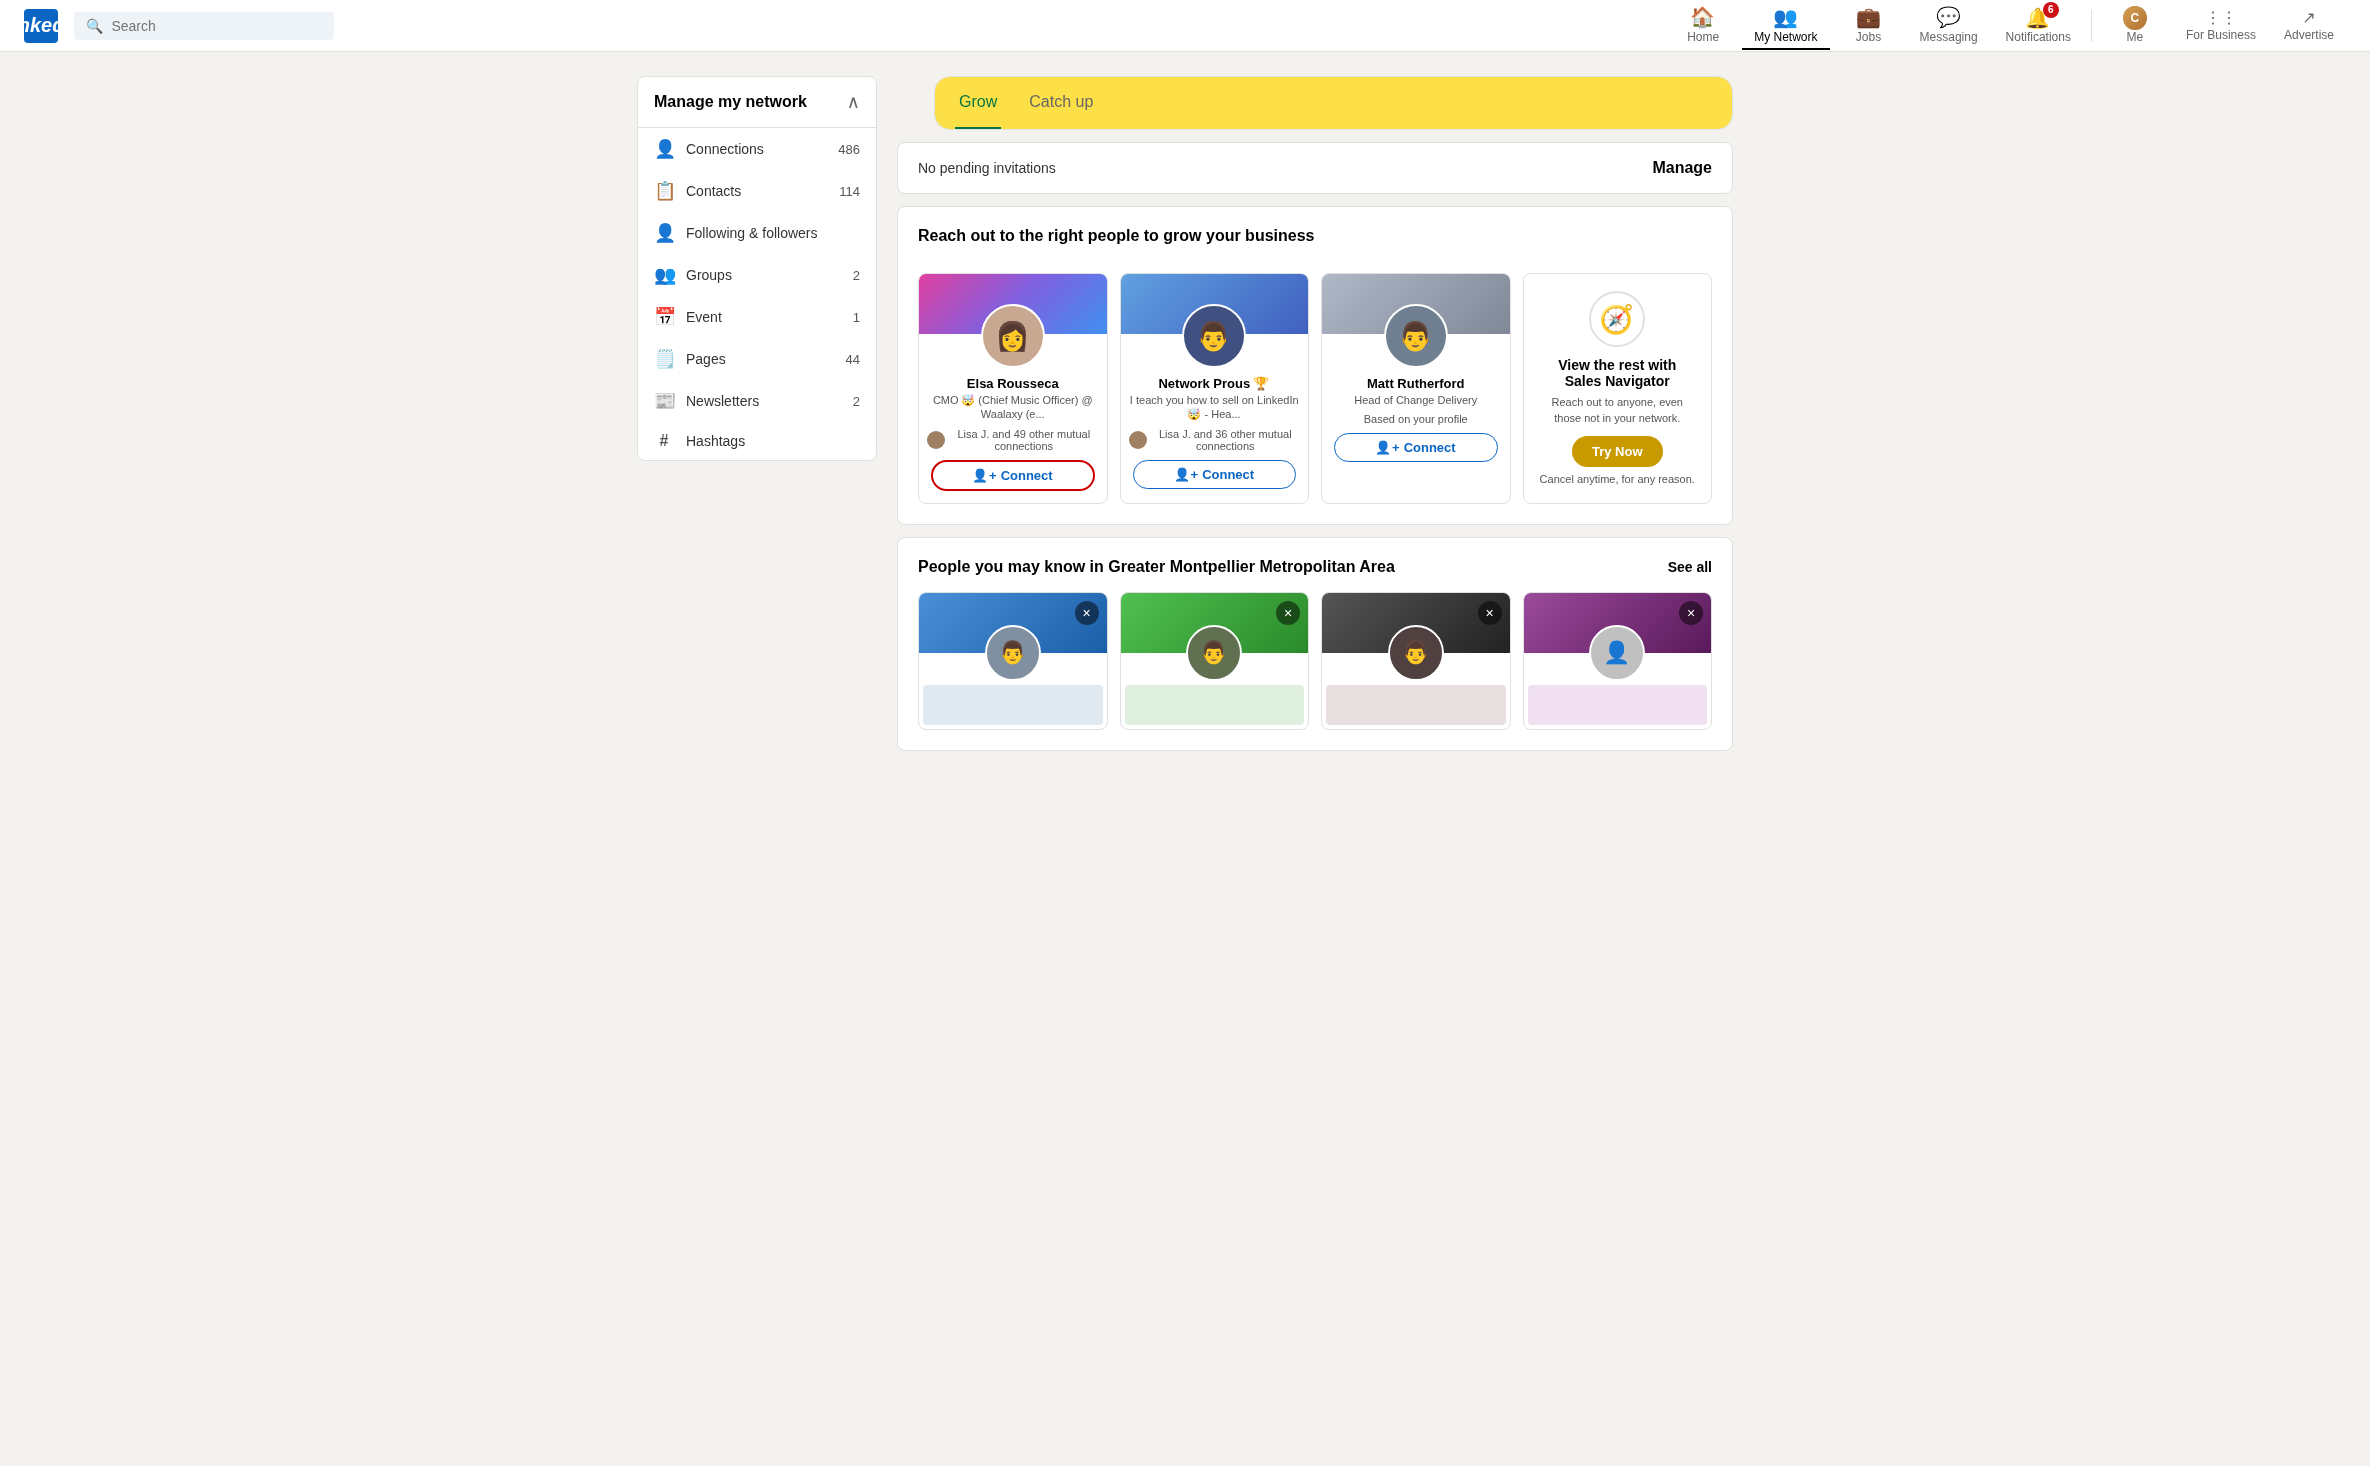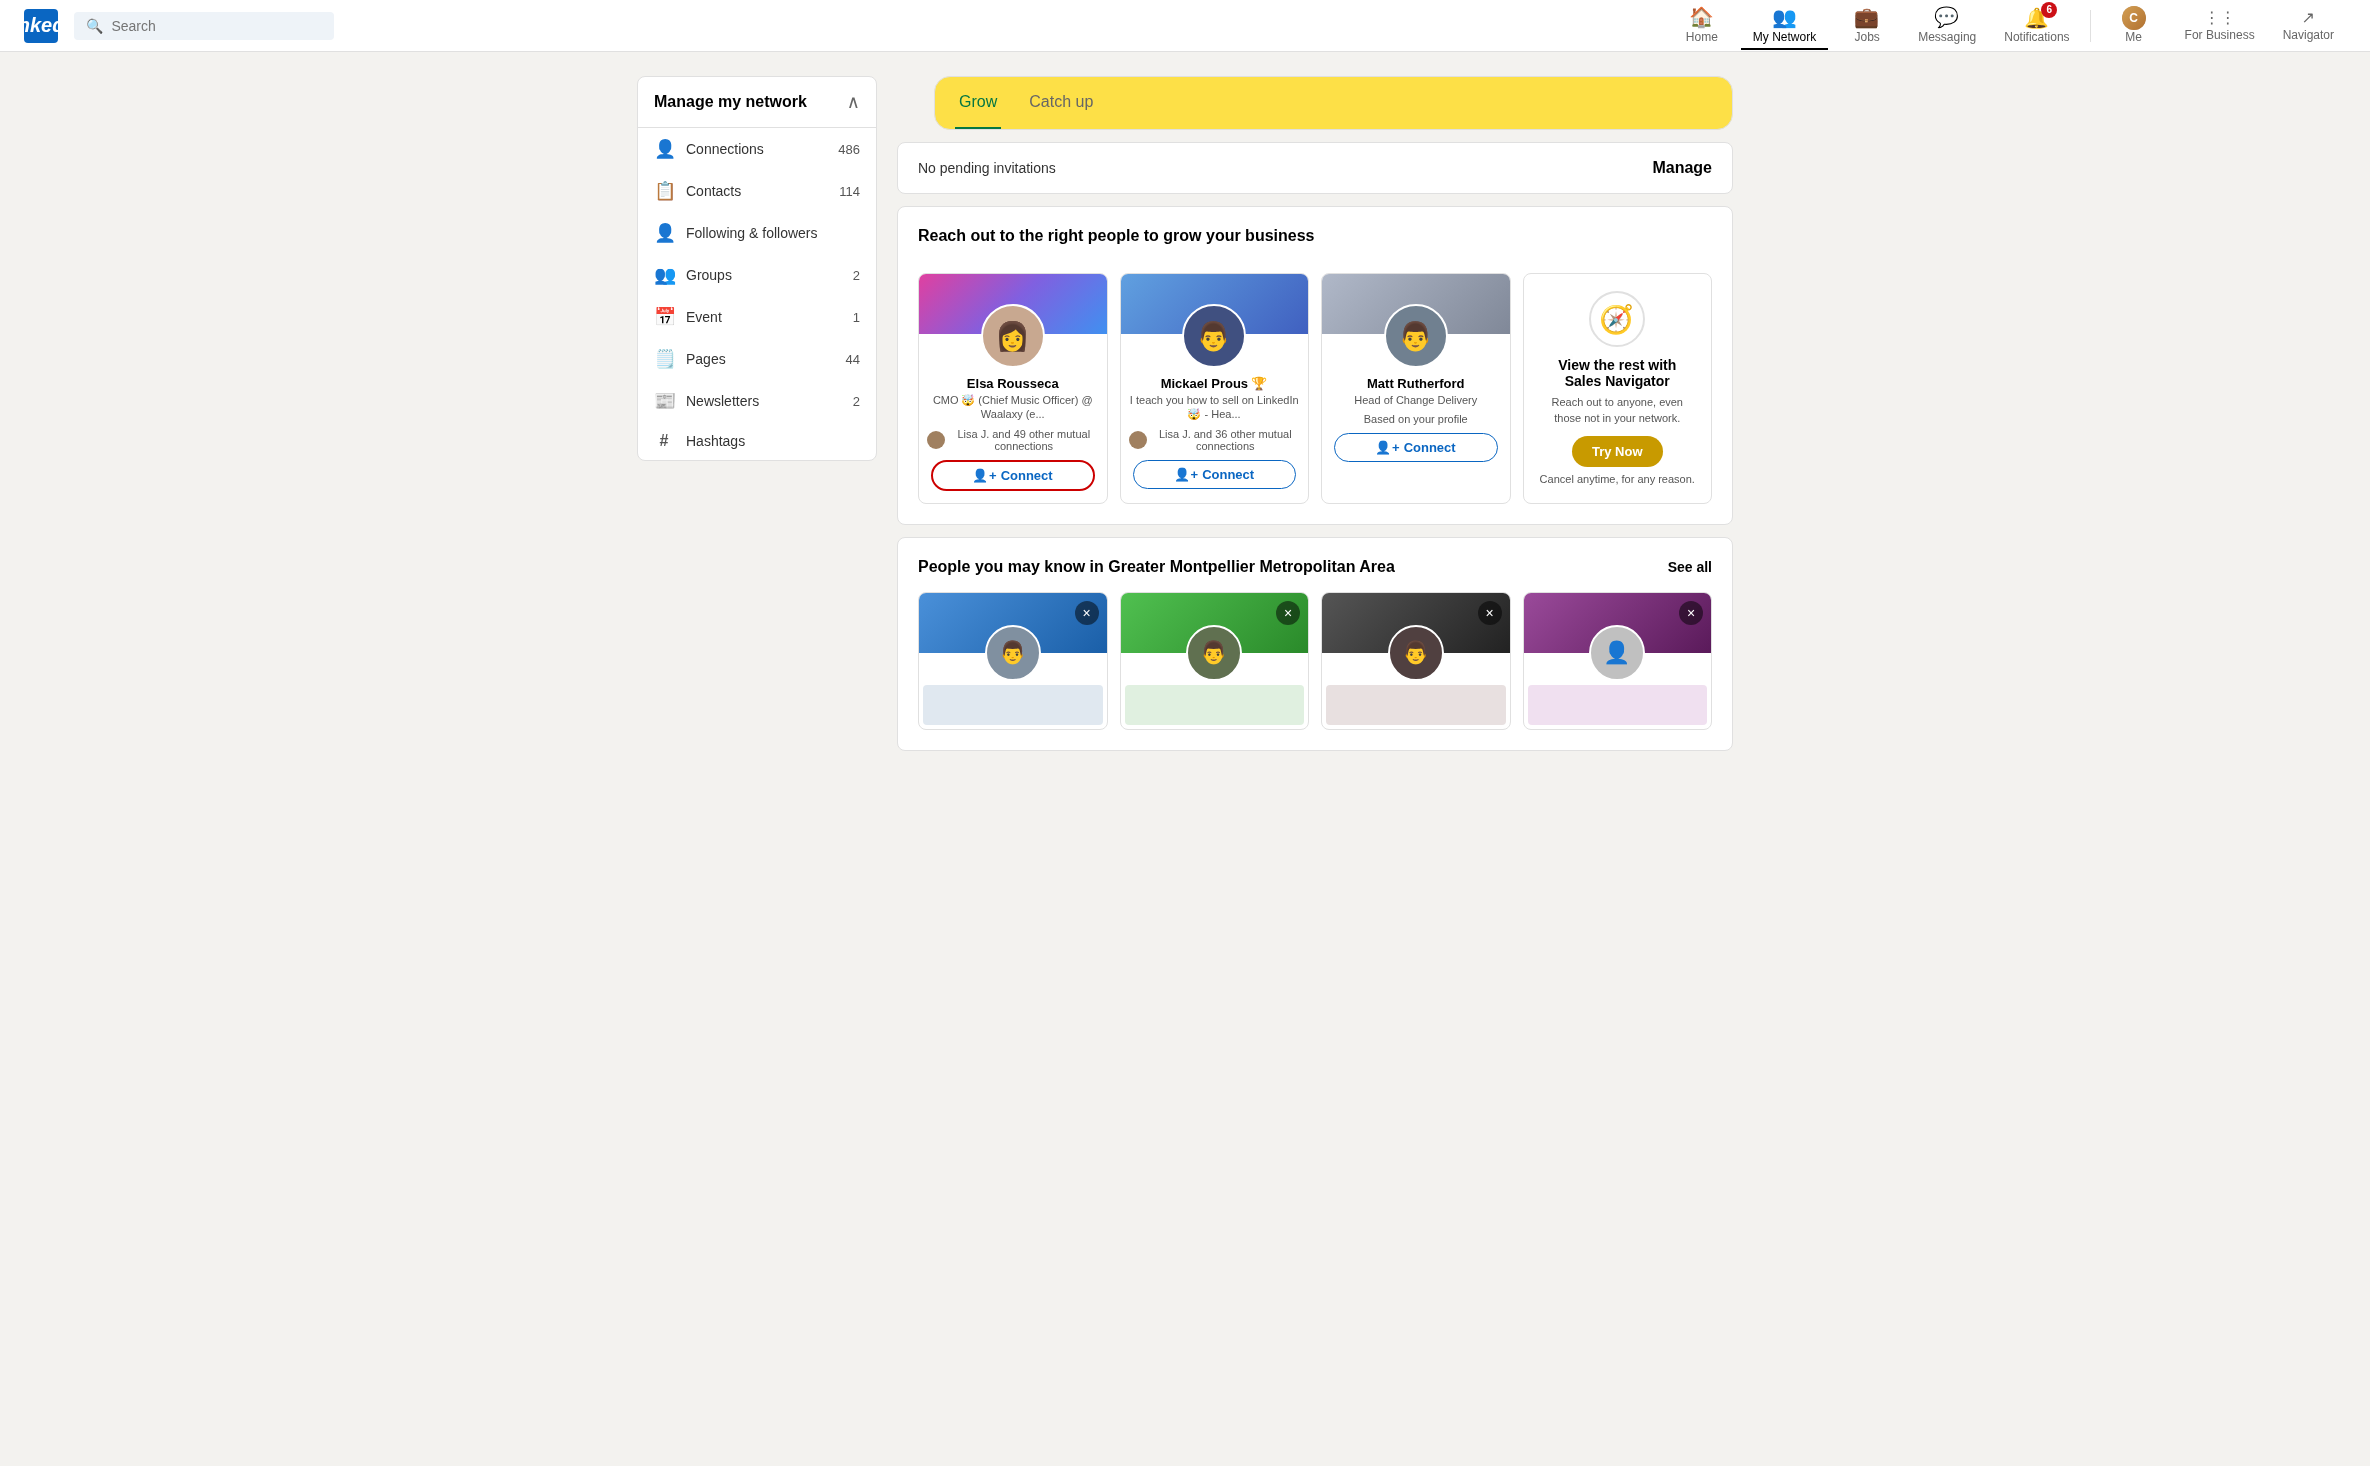--- a/index.html
+++ b/index.html
@@ -382,21 +382,21 @@
         <div class="profile-circle">C</div>
       </div>
       <span>Me</span>
     </a>
     <a class="nav-item">
       <span class="nav-icon" style="font-size:16px;">⋮⋮</span>
       <span>For Business</span>
     </a>
     <a class="nav-item">
       <span class="nav-icon" style="font-size:16px;">↗</span>
-      <span>Navigator</span>
+      <span>Advertise</span>
     </a>
   </div>
 </nav>
 
 <div class="page-layout">
 
   <aside class="sidebar">
     <div class="sidebar-card">
       <div class="sidebar-header">
         <span class="sidebar-header-title">Manage my network</span>
@@ -492,21 +492,21 @@
             <span>👤+</span>
             <span>Connect</span>
           </button>
         </div>
 
         <div class="person-card">
           <div style="width:100%;height:60px;background:linear-gradient(135deg,#60a0e0,#4060c0);"></div>
           <div class="person-avatar-wrap" style="background:#405080;">
             👨
           </div>
-          <div class="person-name">Mickael Prous 🏆</div>
+          <div class="person-name">Network Prous 🏆</div>
           <div class="person-title">I teach you how to sell on LinkedIn 🤯 - Hea...</div>
           <div class="person-mutual">
             <div class="mutual-avatar"></div>
             <span>Lisa J. and 36 other mutual connections</span>
           </div>
           <button class="connect-btn">
             <span>👤+</span>
             <span>Connect</span>
           </button>
         </div>

